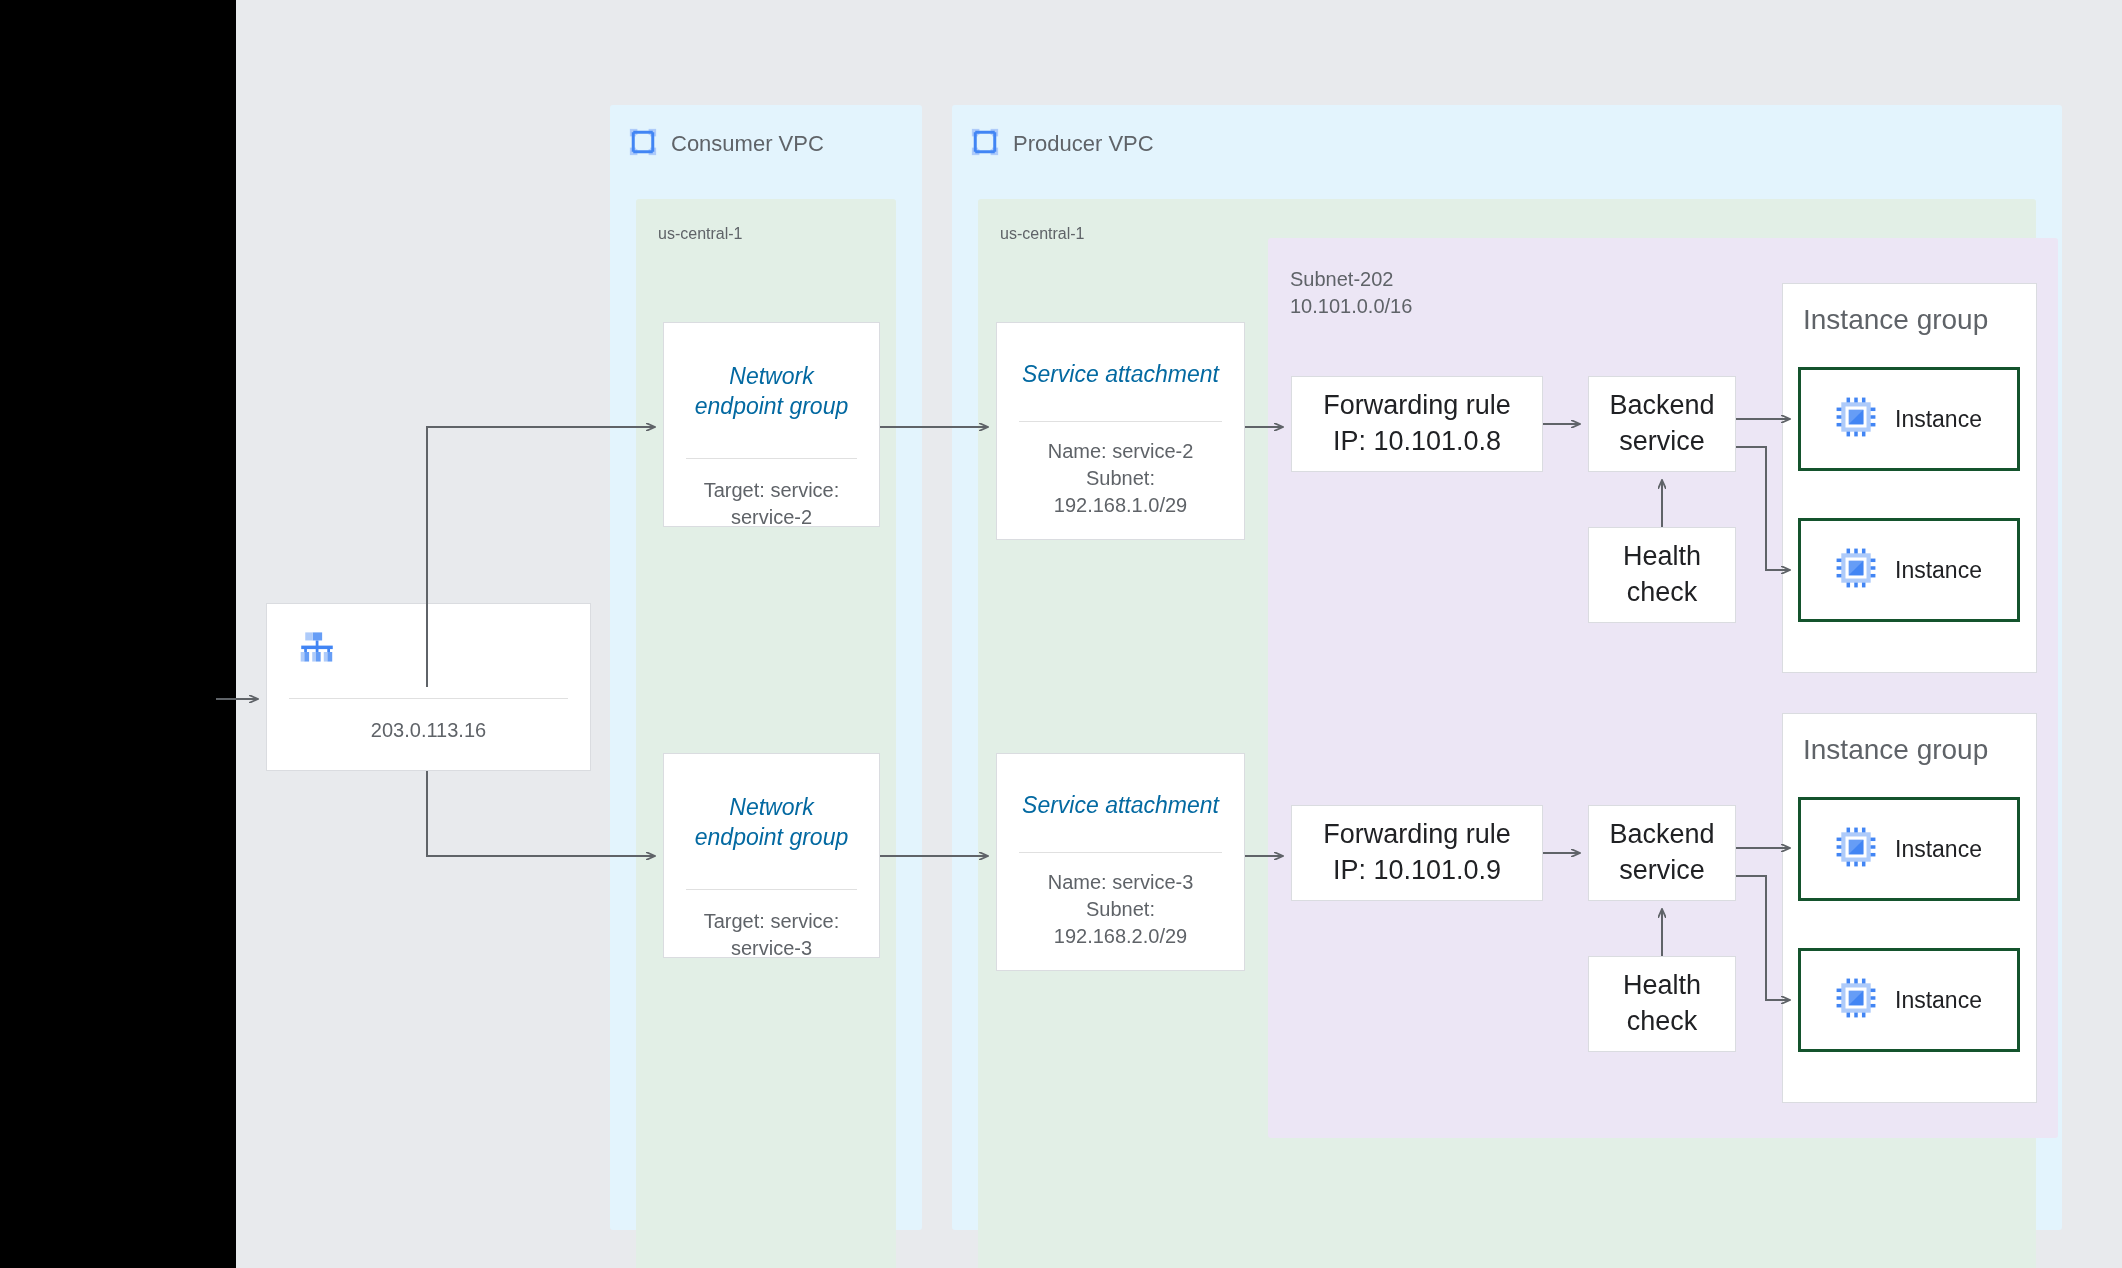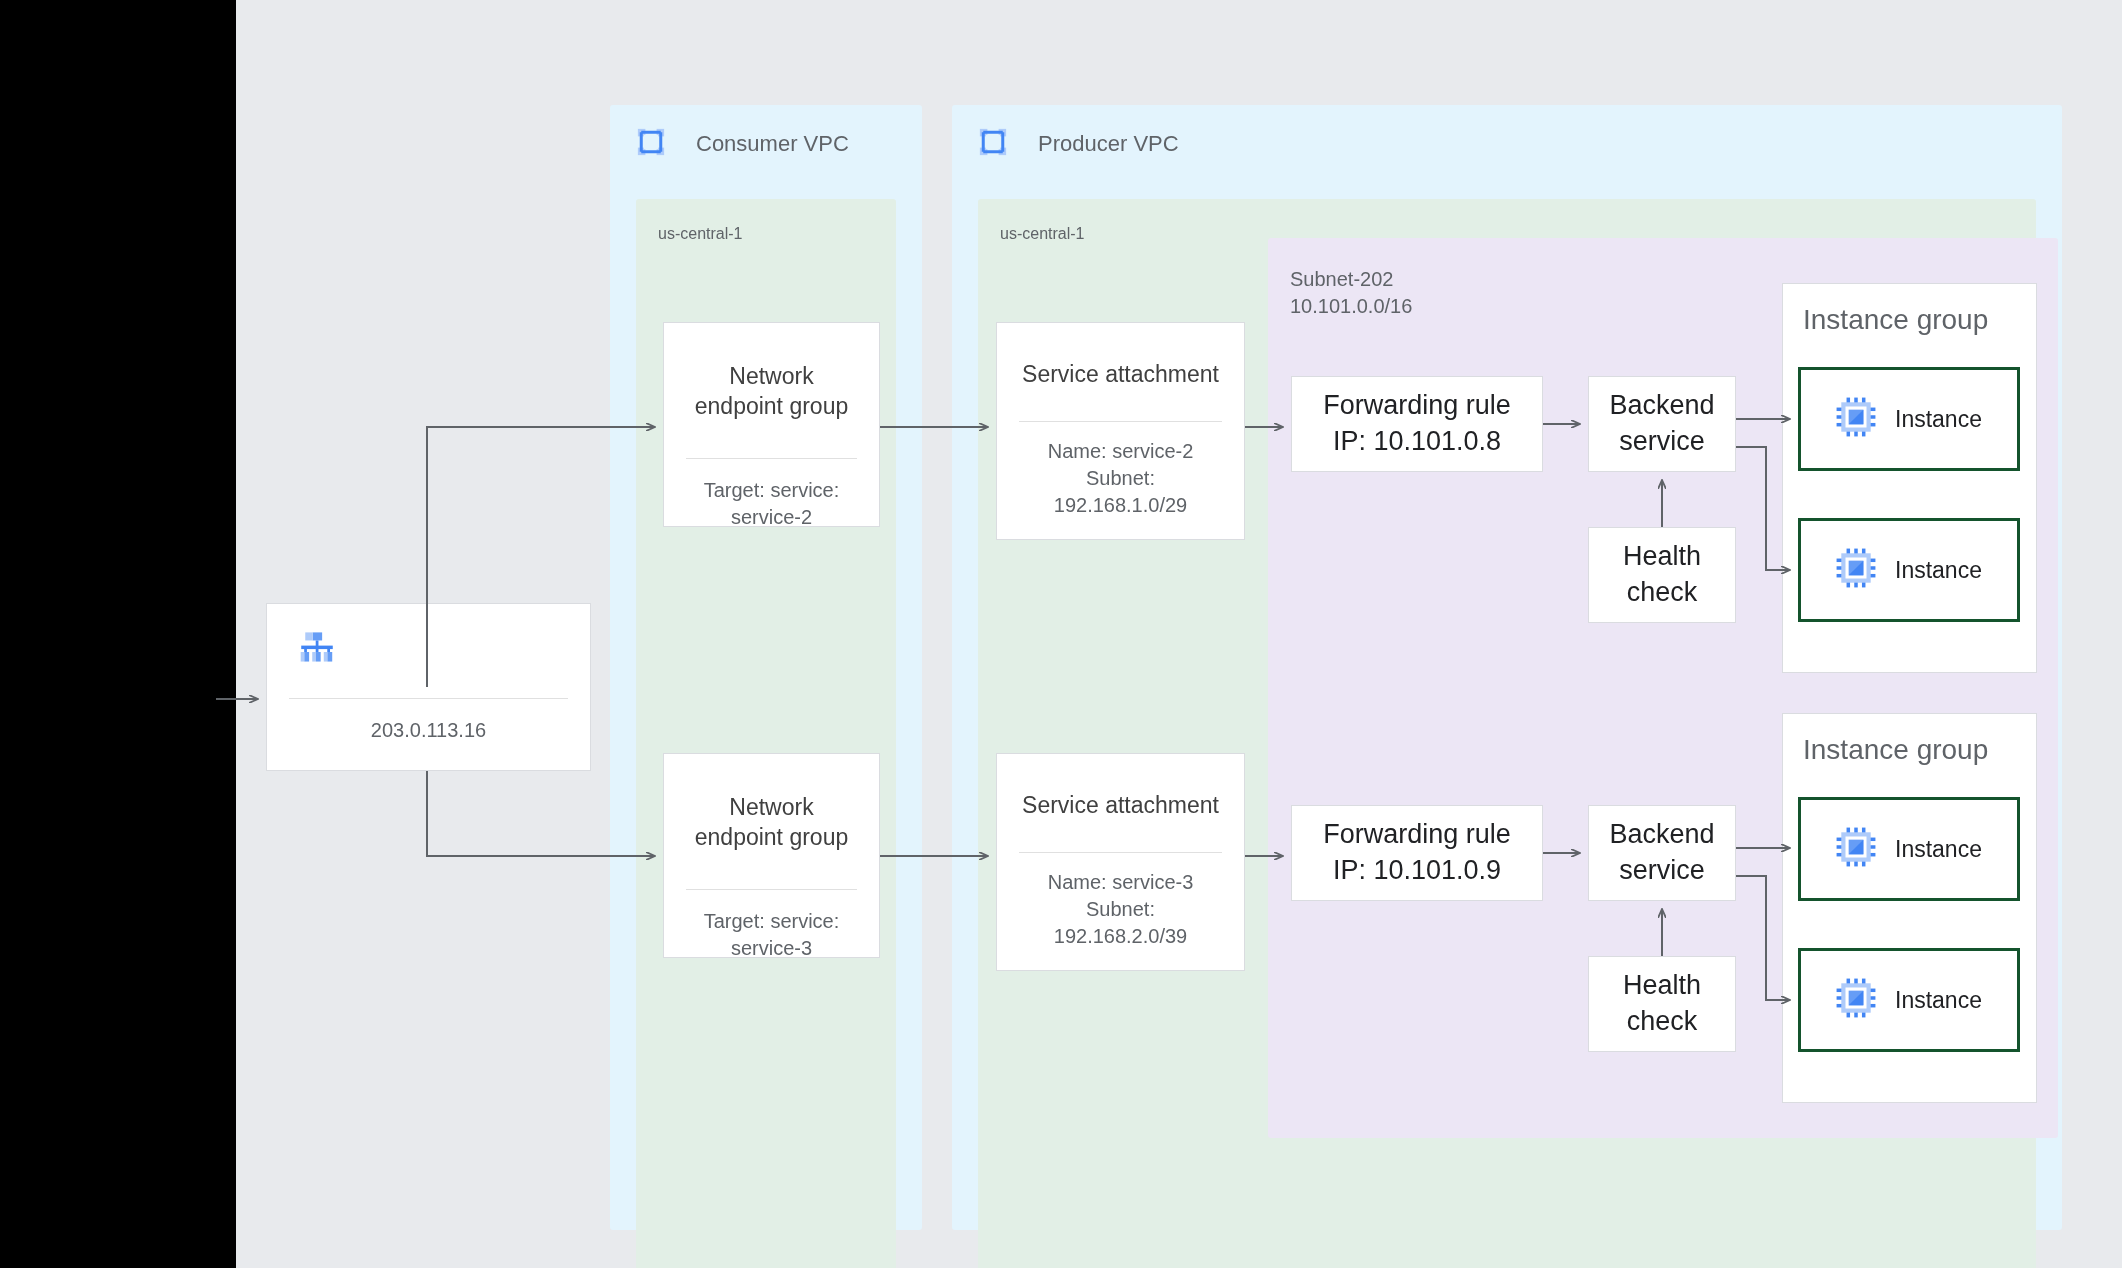--- a/index.html
+++ b/index.html
@@ -13,32 +13,32 @@
 
   
   .logo{position:absolute;left:264px;top:28px;font-size:40px;letter-spacing:-0.5px;
         font-family:"Liberation Sans","DejaVu Sans",sans-serif;white-space:nowrap;}
   .logo span{font-weight:400;}
   .g1{color:#4285f4}.g2{color:#ea4335}.g3{color:#fbbc05}.g4{color:#4285f4}.g5{color:#34a853}.g6{color:#ea4335}
   .logo .cloud{color:#5f6368;margin-left:14px;}
 
   
   .vpc{position:absolute;background:#e3f4fd;border-radius:3px;}
-  .vpc-head{position:absolute;left:26px;top:22px;display:flex;align-items:center;gap:30px;}
+  .vpc-head{position:absolute;left:18px;top:22px;display:flex;align-items:center;gap:13px;}
   .vpc-title{font-size:22px;color:#5f6368;white-space:nowrap;}
 
   .region{position:absolute;background:#e2efe6;border-radius:3px;}
   .region-label{position:absolute;left:22px;top:26px;font-size:16px;color:#5f6368;}
 
   .subnet{position:absolute;background:#ece6f5;border-radius:3px;}
   .subnet-label{position:absolute;left:22px;top:28px;font-size:20px;color:#5f6368;line-height:1.35;white-space:pre-line;}
 
   
   .card{position:absolute;background:#fff;border:1px solid #dadce0;box-sizing:border-box;}
-  .card-title{font-size:23px;color:#404040;text-align:center;line-height:1.32;}
+  .card-title{font-size:23px;color:#0369a1;text-align:center;line-height:1.32;font-style:italic;}
   .card-sub{font-size:20px;color:#5f6368;text-align:center;line-height:1.35;white-space:pre-line;}
   .divider{height:1px;background:#e0e0e0;margin:0 22px;}
 
   .plain{position:absolute;background:#fff;border:1px solid #dadce0;box-sizing:border-box;
          display:flex;align-items:center;justify-content:center;text-align:center;
          font-size:27px;color:#202124;line-height:1.32;}
 
   .ig-box{position:absolute;background:#fff;border:1px solid #dadce0;box-sizing:border-box;}
   .ig-label{position:absolute;left:20px;top:20px;font-size:28px;color:#5f6368;}
   .inst{position:absolute;background:#fff;border:3px solid #14532d;box-sizing:border-box;
@@ -152,21 +152,21 @@
     <div class="card-sub" style="padding-top:16px;">Name: service-2
 Subnet:
 192.168.1.0/29</div>
   </div>
 
   <div class="card" style="left:996px;top:753px;width:249px;height:218px;">
     <div class="card-title" style="padding-top:36px;">Service attachment</div>
     <div class="divider" style="margin-top:32px;"></div>
     <div class="card-sub" style="padding-top:16px;">Name: service-3
 Subnet:
-192.168.2.0/39</div>
+192.168.2.0/29</div>
   </div>
 
   <div class="subnet" style="left:1268px;top:238px;width:790px;height:900px;">
     <div class="subnet-label">Subnet-202
 10.101.0.0/16</div>
   </div>
 
   <div class="plain" style="left:1291px;top:376px;width:252px;height:96px;white-space:pre-line;">
     <span>Forwarding rule
 IP: 10.101.0.8</span>

